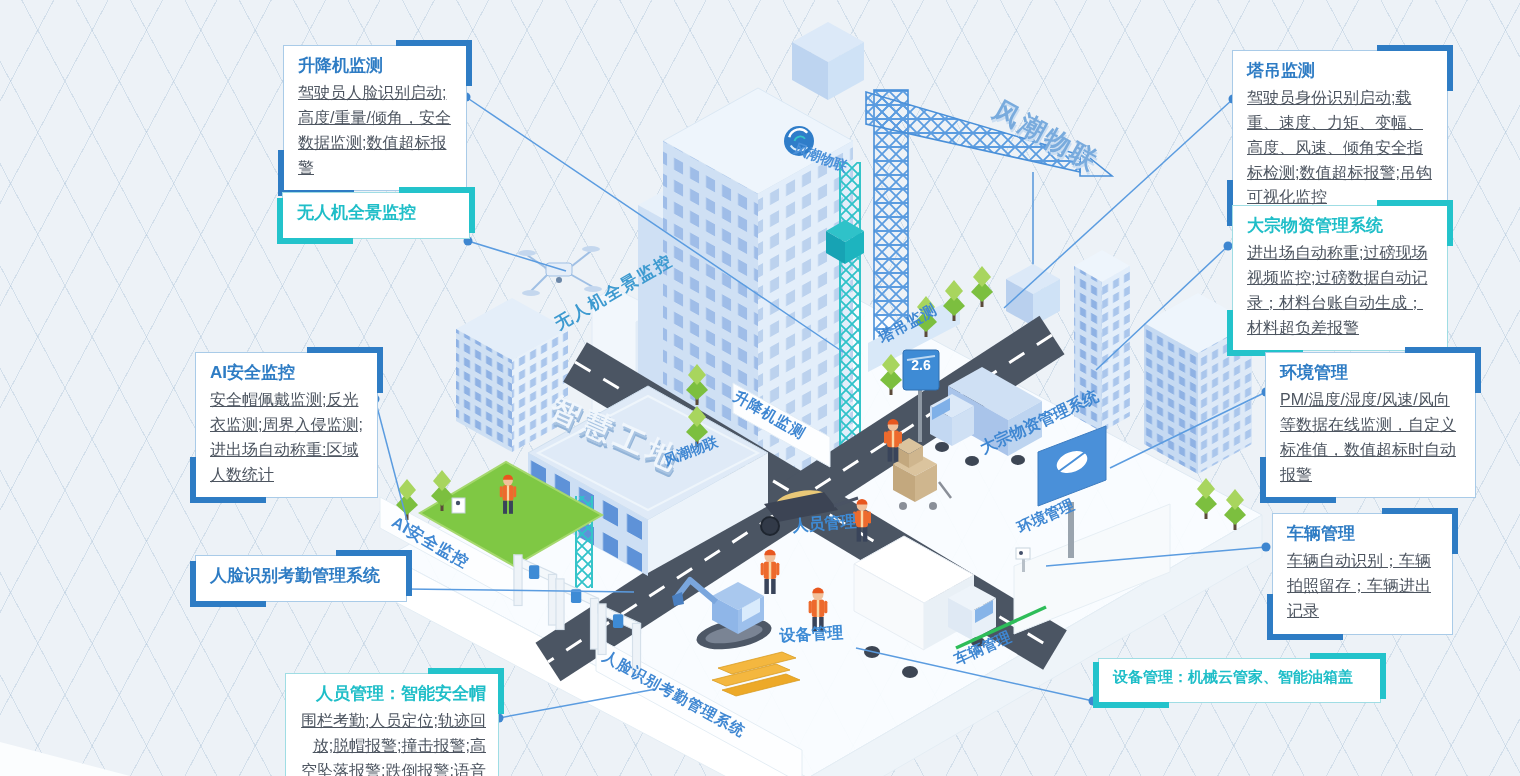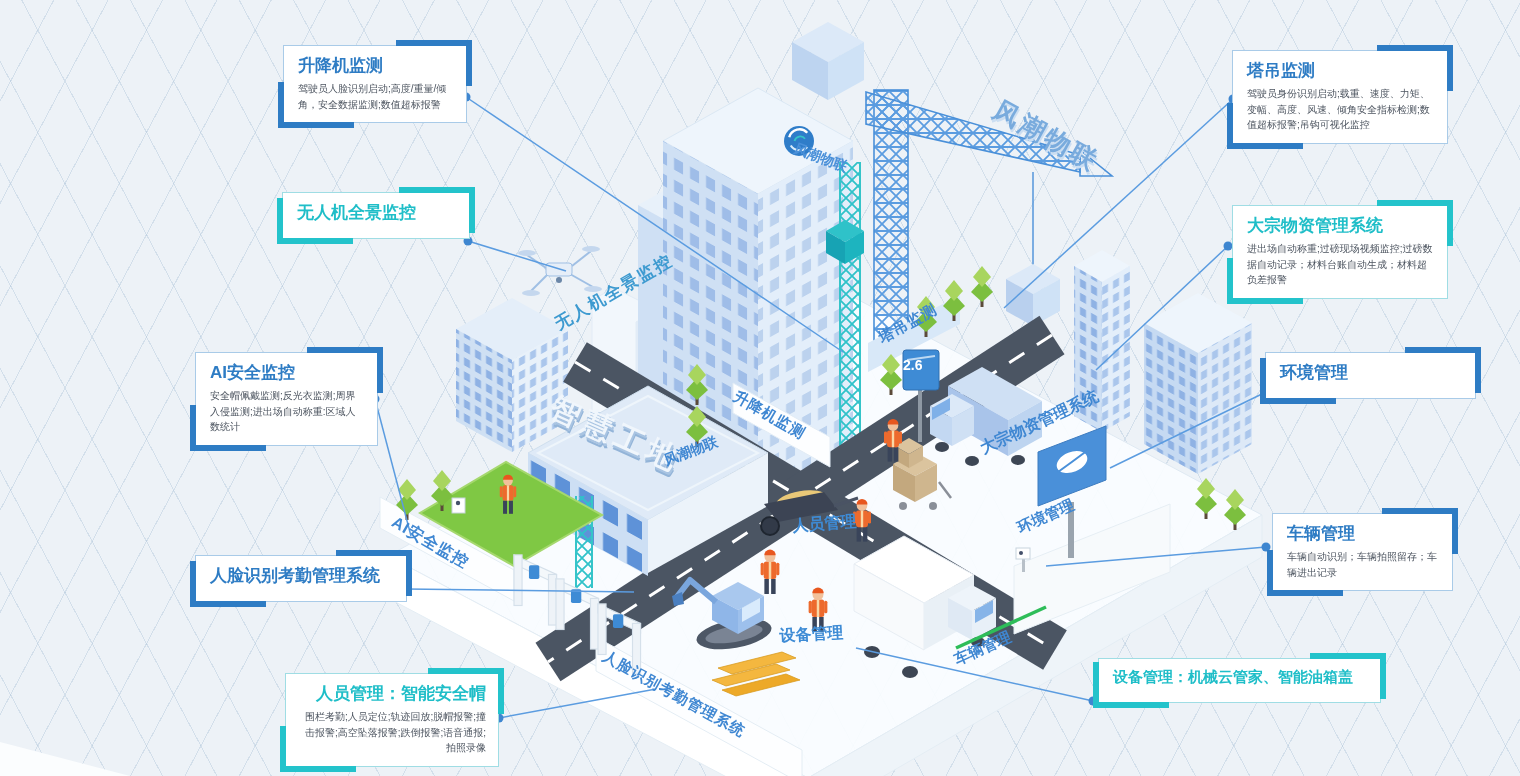--- a/index.html
+++ b/index.html
@@ -21,21 +21,21 @@
   .callout.teal{--acc:#23c3cb;--ttl:#1fbec8;--bd:#9fdde4;}
   .callout::before{
     content:"";position:absolute;top:-6px;right:-6px;width:70px;height:40px;
     border-top:6px solid var(--acc);border-right:6px solid var(--acc);
   }
   .callout::after{
     content:"";position:absolute;bottom:-6px;left:-6px;width:70px;height:40px;
     border-bottom:6px solid var(--acc);border-left:6px solid var(--acc);
   }
   .callout .title{font-size:17px;font-weight:bold;color:var(--ttl);margin-bottom:5px;line-height:1.25;}
-  .callout .body{font-size:10px;color:#4d5560;line-height:1.55;}
+  .callout .body{font-size:16px;color:#4d5560;line-height:1.55;text-decoration:underline;}
   #co-lift{left:283px;top:45px;width:184px;}
   #co-drone{left:282px;top:192px;width:188px;}
   #co-ai{left:195px;top:352px;width:183px;}
   #co-face{left:195px;top:555px;width:212px;}
   #co-helmet{left:285px;top:673px;width:214px;text-align:right;}
   #co-crane{left:1232px;top:50px;width:216px;}
   #co-material{left:1232px;top:205px;width:216px;}
   #co-env{left:1265px;top:352px;width:211px;}
   #co-vehicle{left:1272px;top:513px;width:181px;}
   #co-equipment{left:1098px;top:658px;width:283px;}
@@ -54,21 +54,21 @@
   #sl-env{left:1015px;top:521px;font-size:15px;transform:rotate(-24deg);}
   #sl-vehicle{left:952px;top:653px;font-size:15px;transform:rotate(-24deg);}
   #sl-face{left:608px;top:648px;font-size:15px;letter-spacing:1px;transform:rotate(29deg);}
   #sl-equipment{left:779px;top:628px;font-size:16px;color:#3e8bd5;transform:rotate(-3deg);}
   #sl-smart{left:558px;top:392px;font-size:30px;letter-spacing:5px;color:#f0f6fc;
     text-shadow:2px 2px 0 #a9c4e2,3px 4px 0 #93b4d8;transform:rotate(24deg);}
   #sl-brandside{left:662px;top:454px;font-size:14px;transform:rotate(-21deg);}
   #sl-brandtop{left:1002px;top:96px;font-size:26px;letter-spacing:3px;color:#79abdd;
     text-shadow:2px 2px 0 #cbdef2;transform:rotate(29deg);}
   #sl-brandbldg{left:797px;top:141px;font-size:14px;color:#4a90d9;transform:rotate(20deg);}
-  #sl-roadsign{left:903px;top:358px;width:36px;text-align:left;font-size:14px;color:#fff;z-index:4;}
+  #sl-roadsign{left:903px;top:358px;width:36px;text-align:center;font-size:14px;color:#fff;z-index:4;}
 </style>
 </head>
 <body>
 
 <div id="stage">
 
 <svg id="scene" width="1520" height="776" viewBox="0 0 1520 776">
   <defs>
     <pattern id="pwinL" width="16" height="22" patternUnits="userSpaceOnUse" patternTransform="skewY(29)">
       <rect x="2" y="4" width="9" height="12" fill="#9fbde8"></rect>
@@ -405,20 +405,21 @@
 <div class="callout blue" id="co-crane">
   <div class="title">塔吊监测</div>
   <div class="body">驾驶员身份识别启动;载重、速度、力矩、变幅、高度、风速、倾角安全指标检测;数值超标报警;吊钩可视化监控</div>
 </div>
 <div class="callout teal" id="co-material">
   <div class="title">大宗物资管理系统</div>
   <div class="body">进出场自动称重;过磅现场视频监控;过磅数据自动记录；材料台账自动生成；材料超负差报警</div>
 </div>
 <div class="callout blue" id="co-env">
   <div class="title">环境管理</div>
+  <div class="body">PM/温度/湿度/风速/风向等数据在线监测，自定义标准值，数值超标时自动报警</div>
 </div>
 <div class="callout blue" id="co-vehicle">
   <div class="title">车辆管理</div>
   <div class="body">车辆自动识别；车辆拍照留存；车辆进出记录</div>
 </div>
 <div class="callout teal" id="co-equipment">
   <div class="title">设备管理：机械云管家、智能油箱盖</div>
 </div>
 
 </div>

